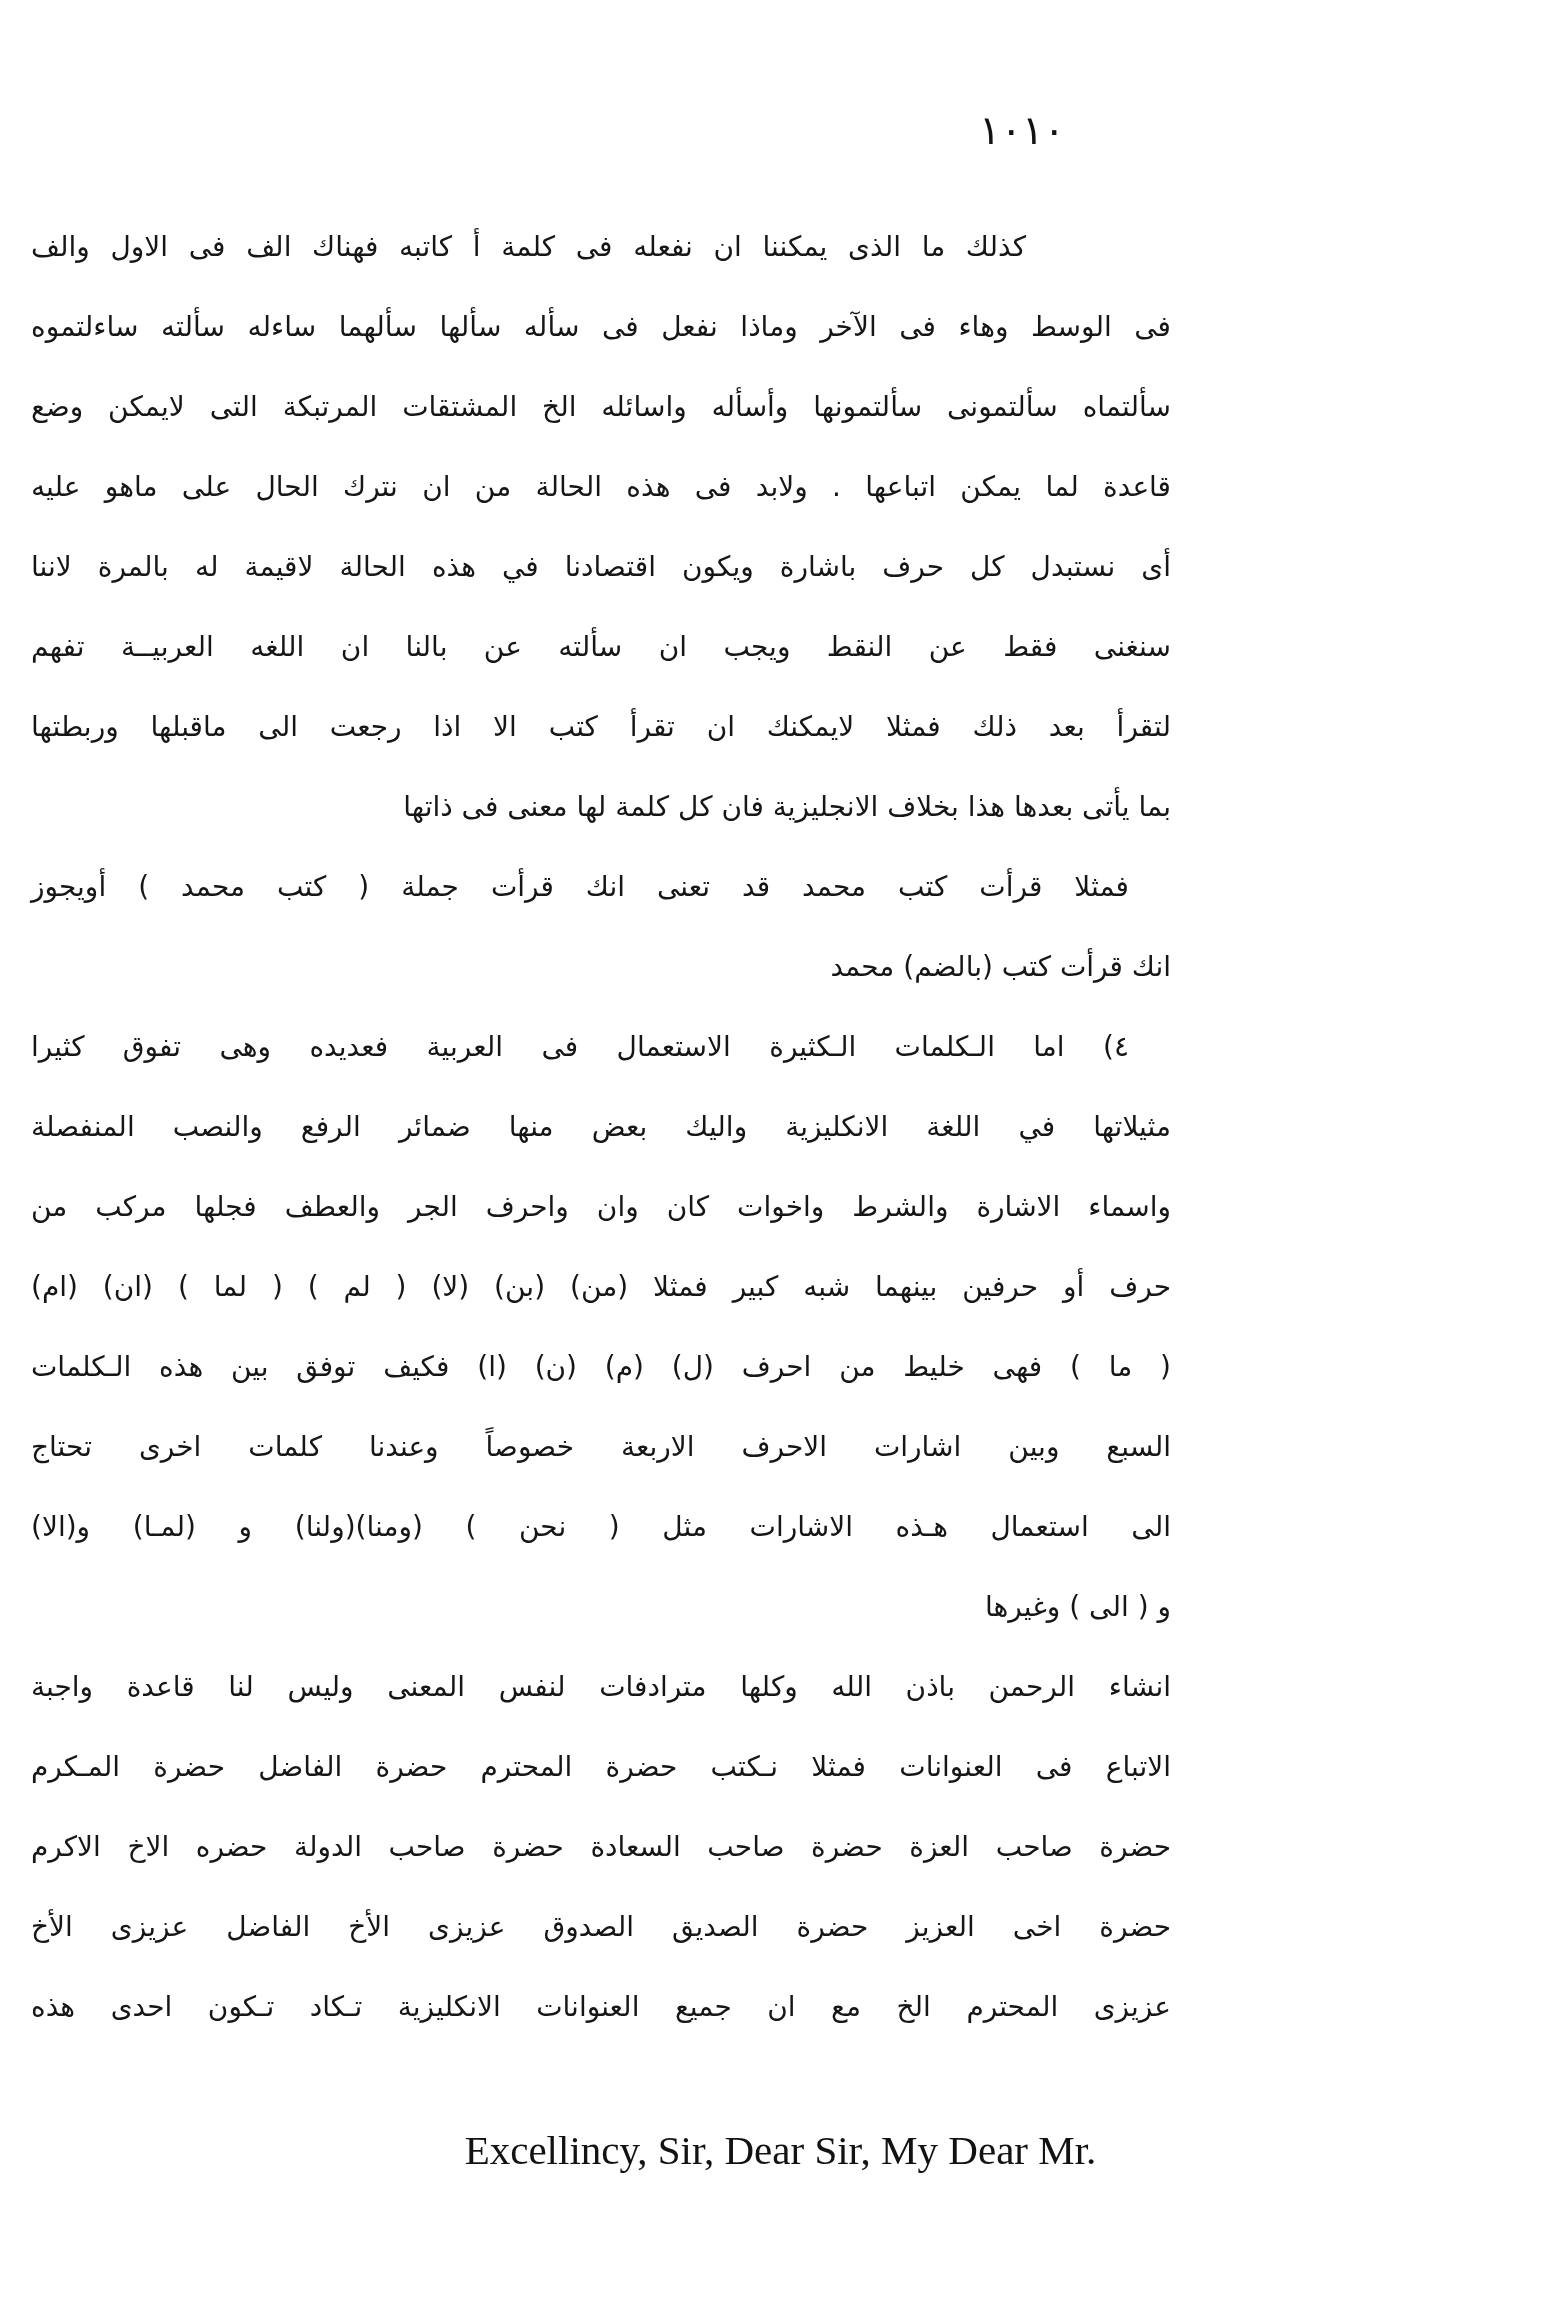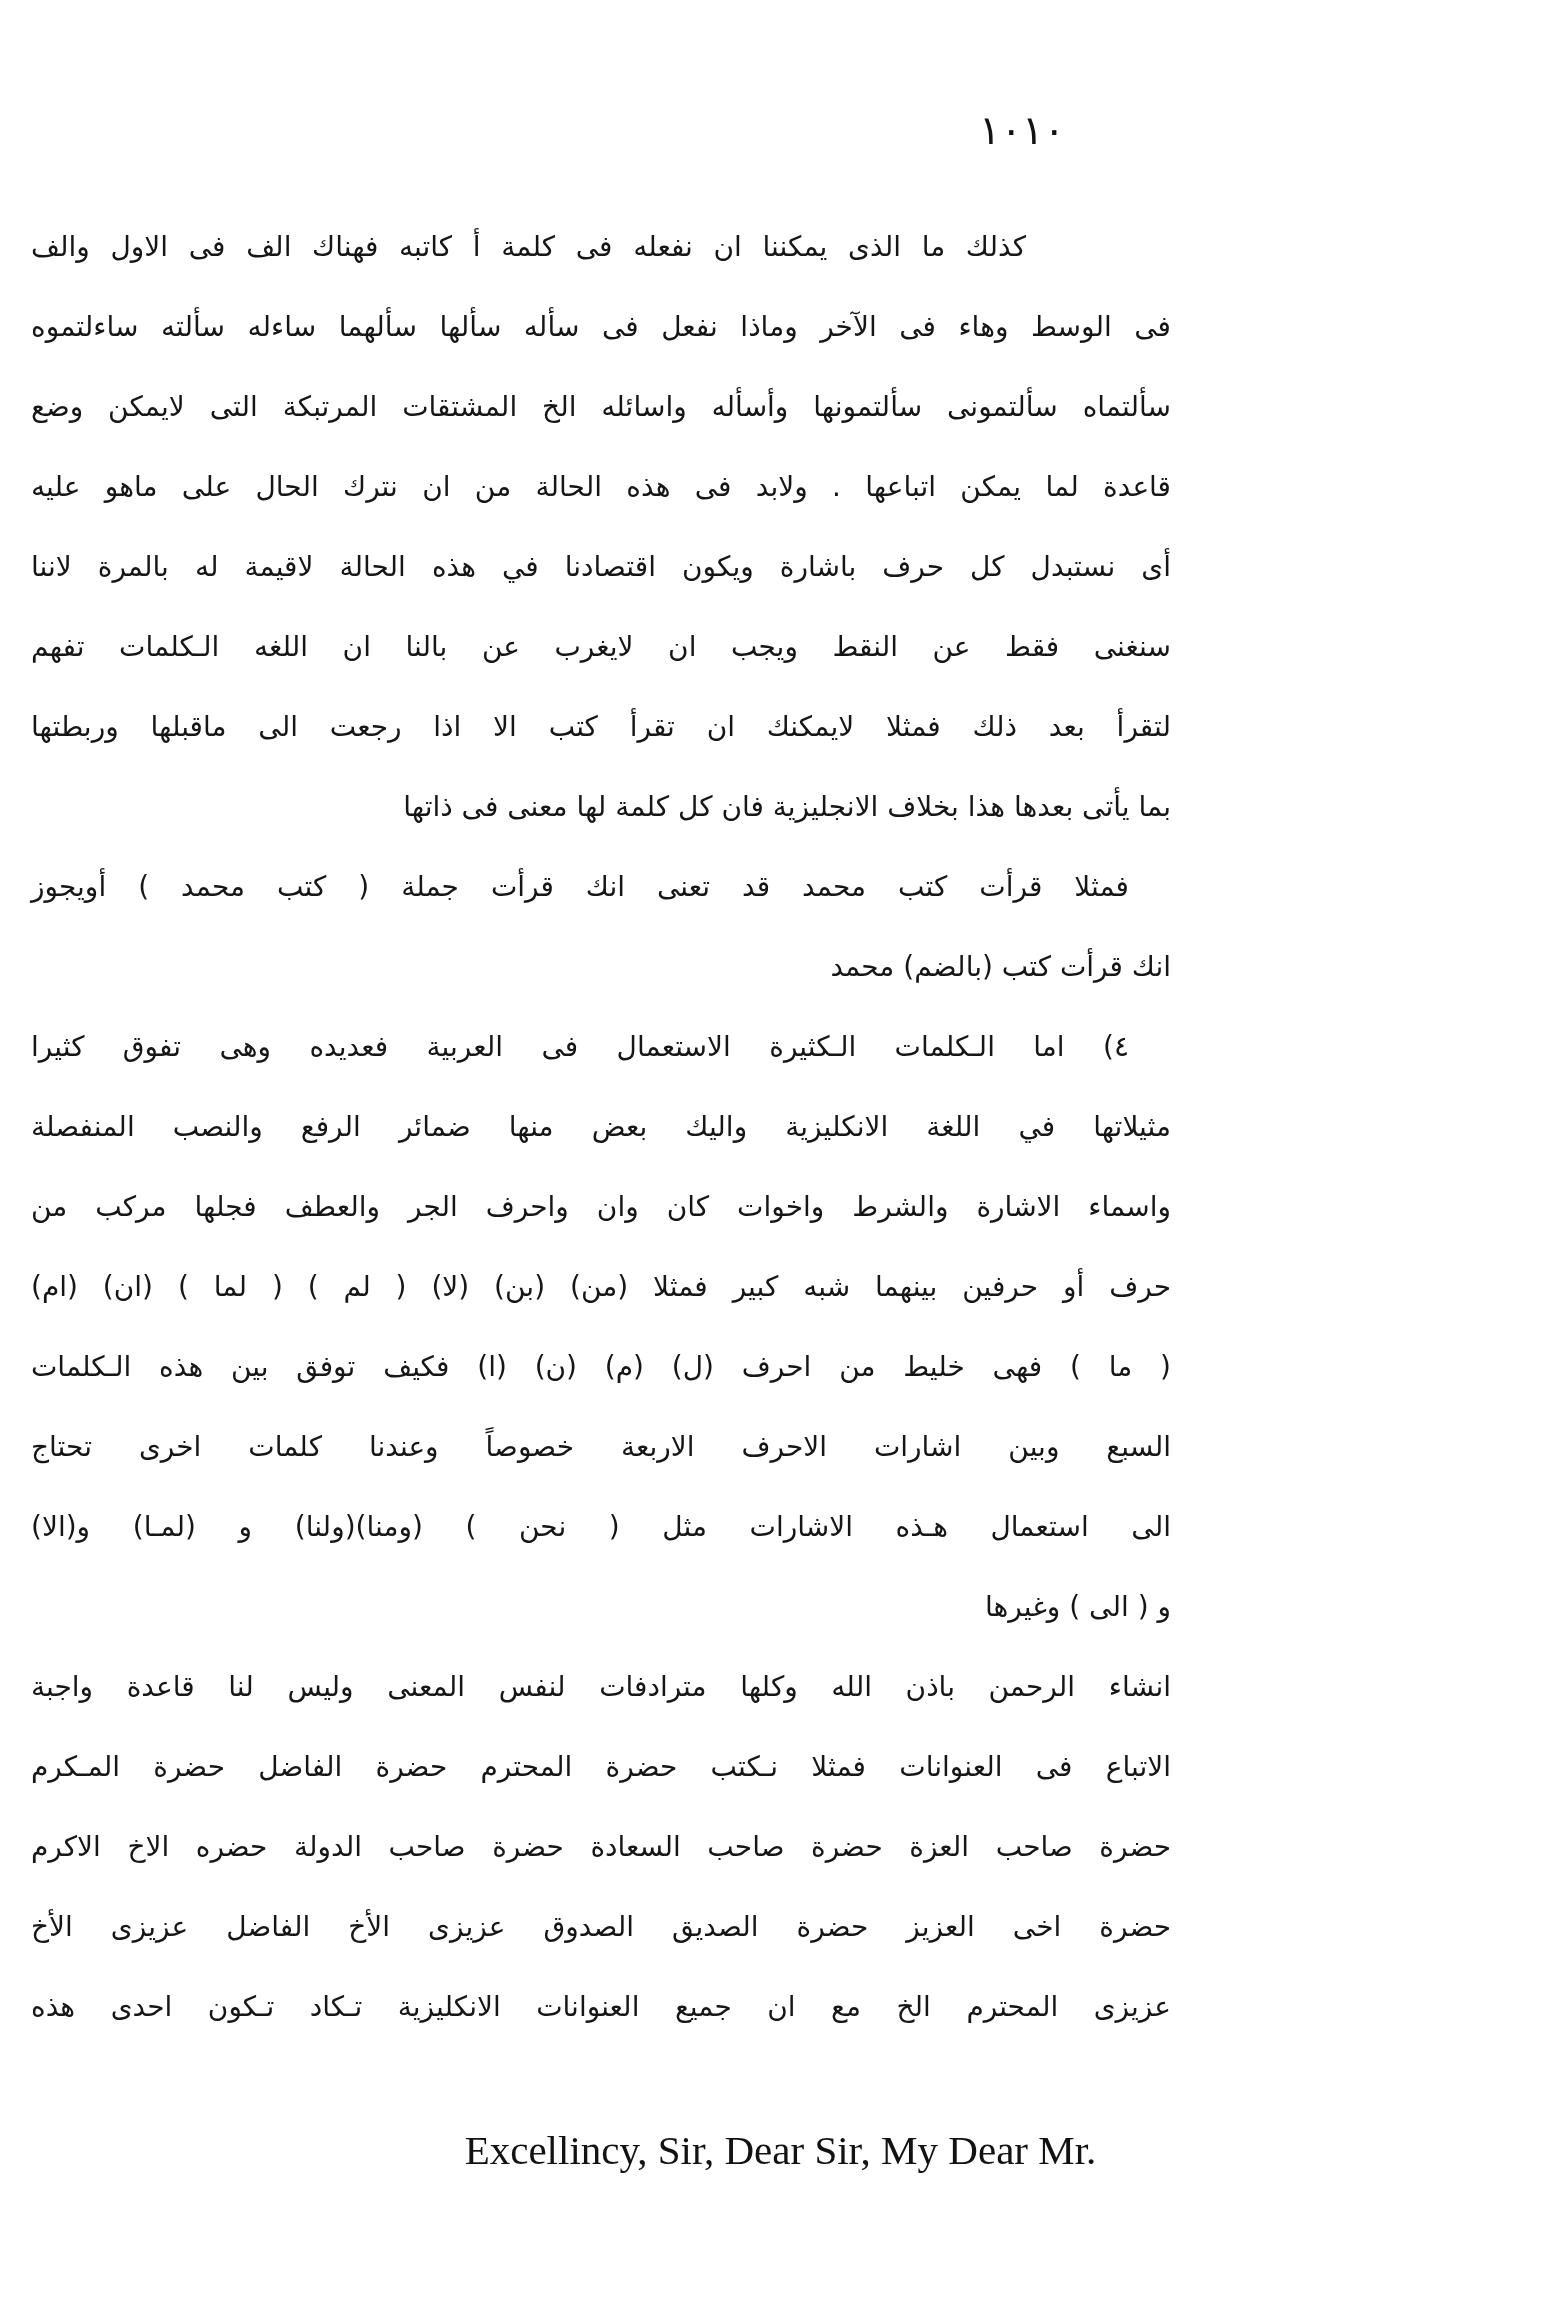--- a/index.html
+++ b/index.html
@@ -57,21 +57,21 @@
 <div class="page">
 
   <div class="pagenum">١٠١٠</div>
 
   <div class="textblock">
     <div class="line i1">كذلك ما الذى يمكننا ان نفعله فى كلمة أ كاتبه فهناك الف فى الاول والف</div>
     <div class="line">فى الوسط وهاء فى الآخر وماذا نفعل فى سأله سألها سألهما ساءله سألته ساءلتموه</div>
     <div class="line">سألتماه سألتمونى سألتمونها وأسأله واسائله الخ المشتقات المرتبكة التى لايمكن وضع</div>
     <div class="line">قاعدة لما يمكن اتباعها . ولابد فى هذه الحالة من ان نترك الحال على ماهو عليه</div>
     <div class="line">أى نستبدل كل حرف باشارة ويكون اقتصادنا في هذه الحالة لاقيمة له بالمرة لاننا</div>
-    <div class="line">سنغنى فقط عن النقط ويجب ان لايغرب عن بالنا ان اللغه الـكلمات تفهم</div>
+    <div class="line">سنغنى فقط عن النقط ويجب ان سألته عن بالنا ان اللغه العربيــة تفهم</div>
     <div class="line">لتقرأ بعد ذلك فمثلا لايمكنك ان تقرأ كتب الا اذا رجعت الى ماقبلها وربطتها</div>
     <div class="line short">بما يأتى بعدها هذا بخلاف الانجليزية فان كل كلمة لها معنى فى ذاتها</div>
     <div class="line i2">فمثلا قرأت كتب محمد قد تعنى انك قرأت جملة ( كتب محمد ) أويجوز</div>
     <div class="line short">انك قرأت كتب (بالضم) محمد</div>
     <div class="line i2">٤) اما الـكلمات الـكثيرة الاستعمال فى العربية فعديده وهى تفوق كثيرا</div>
     <div class="line">مثيلاتها في اللغة الانكليزية واليك بعض منها ضمائر الرفع والنصب المنفصلة</div>
     <div class="line">واسماء الاشارة والشرط واخوات كان وان واحرف الجر والعطف فجلها مركب من</div>
     <div class="line">حرف أو حرفين بينهما شبه كبير فمثلا (من) (بن) (لا) ( لم ) ( لما ) (ان) (ام)</div>
     <div class="line">( ما ) فهى خليط من احرف (ل) (م) (ن) (ا) فكيف توفق بين هذه الـكلمات</div>
     <div class="line">السبع وبين اشارات الاحرف الاربعة خصوصاً وعندنا كلمات اخرى تحتاج</div>

